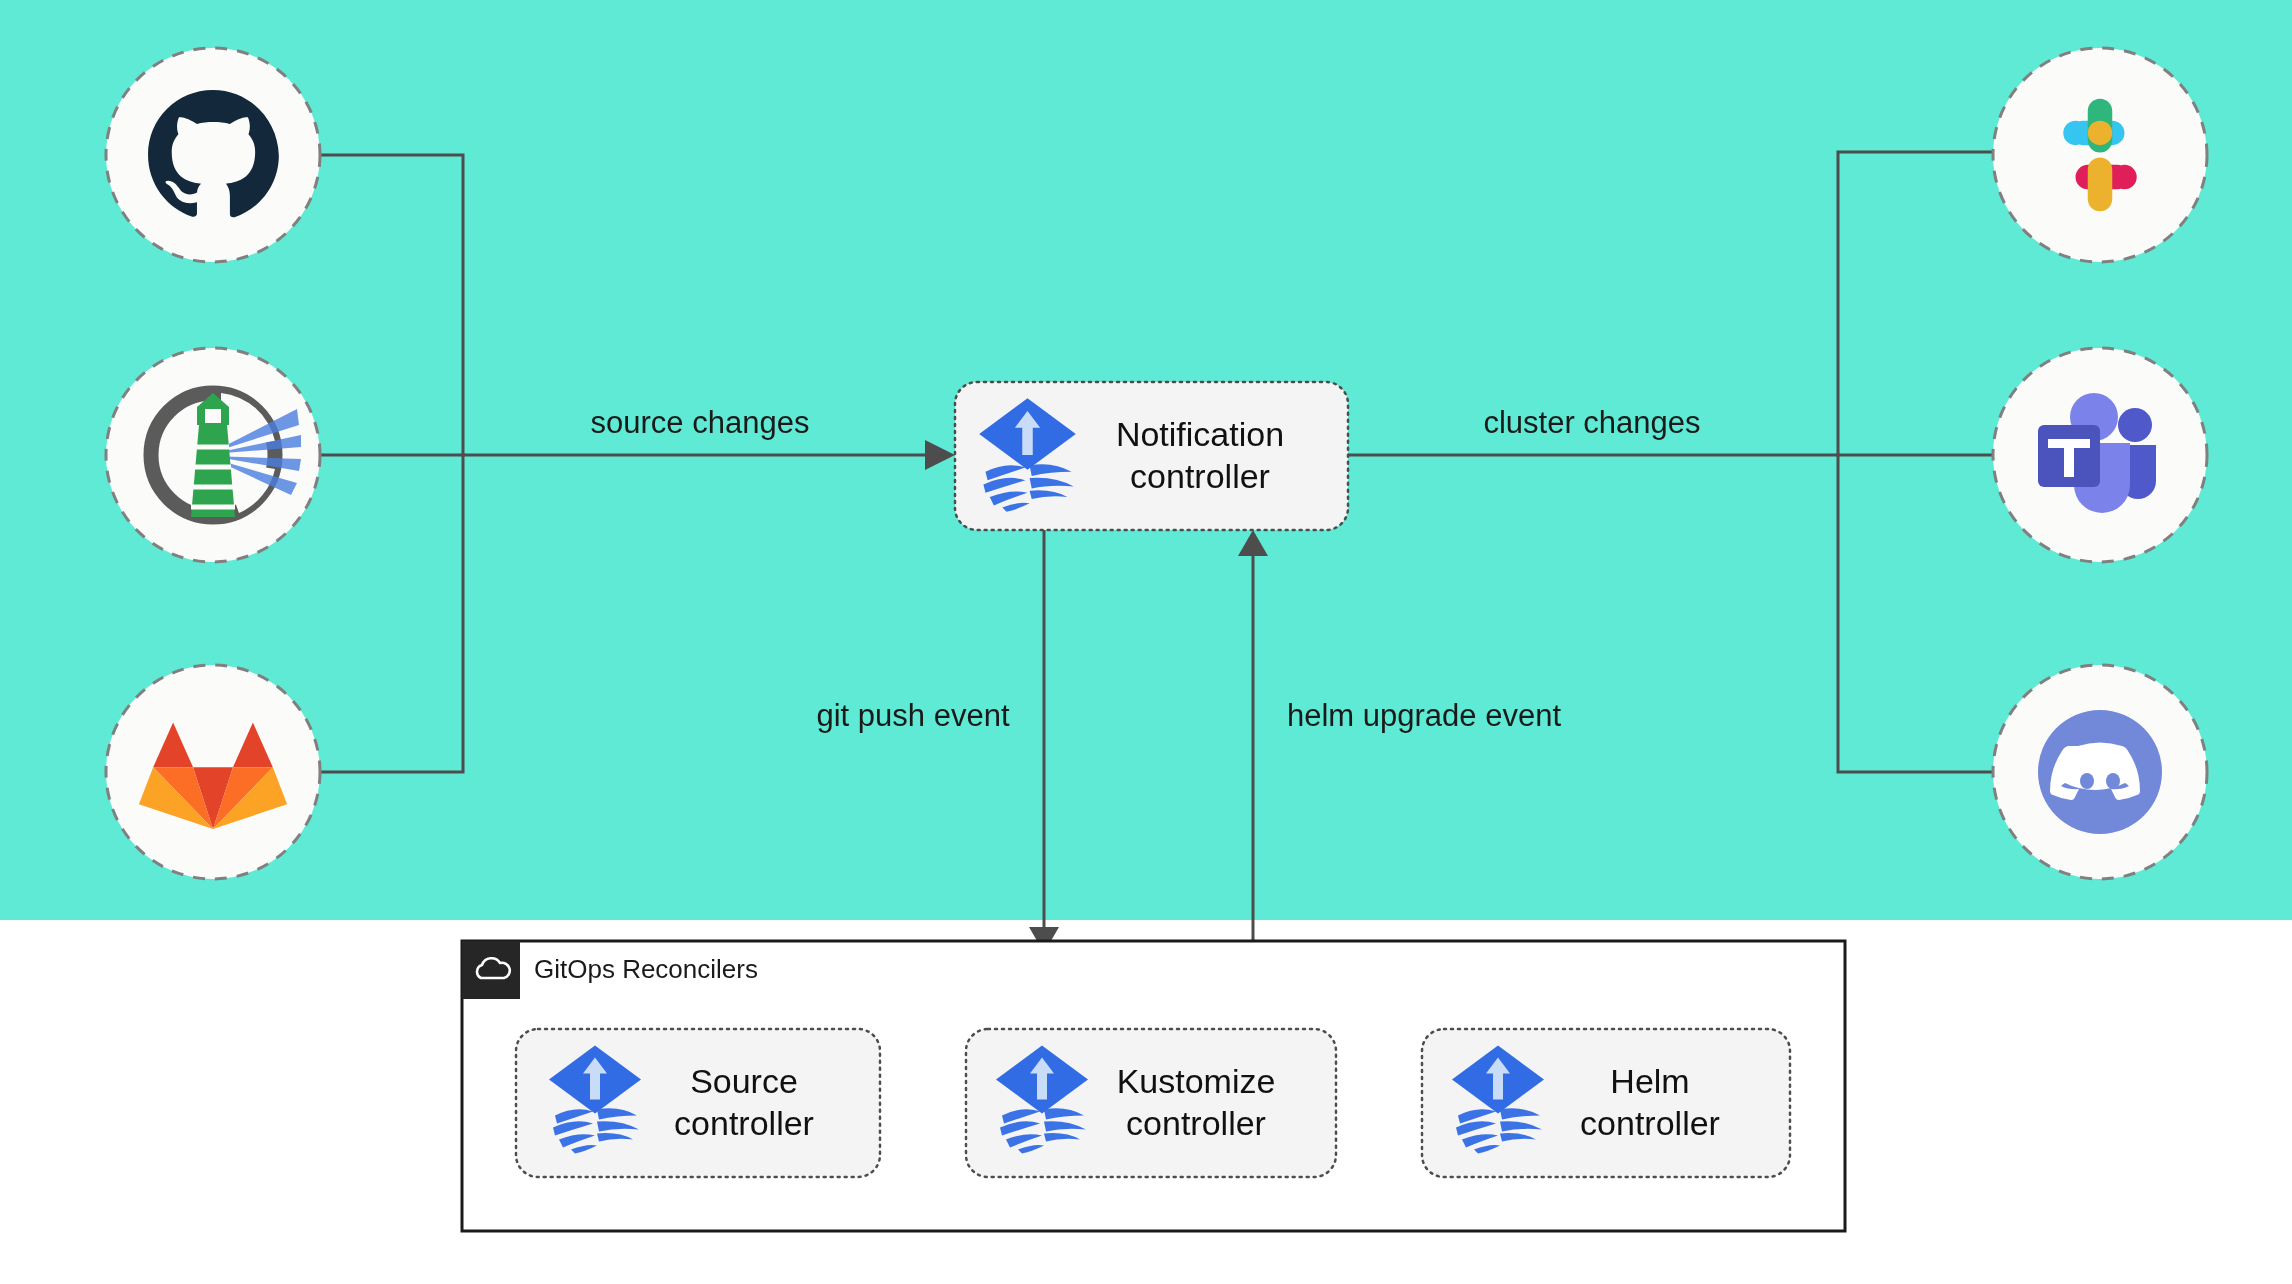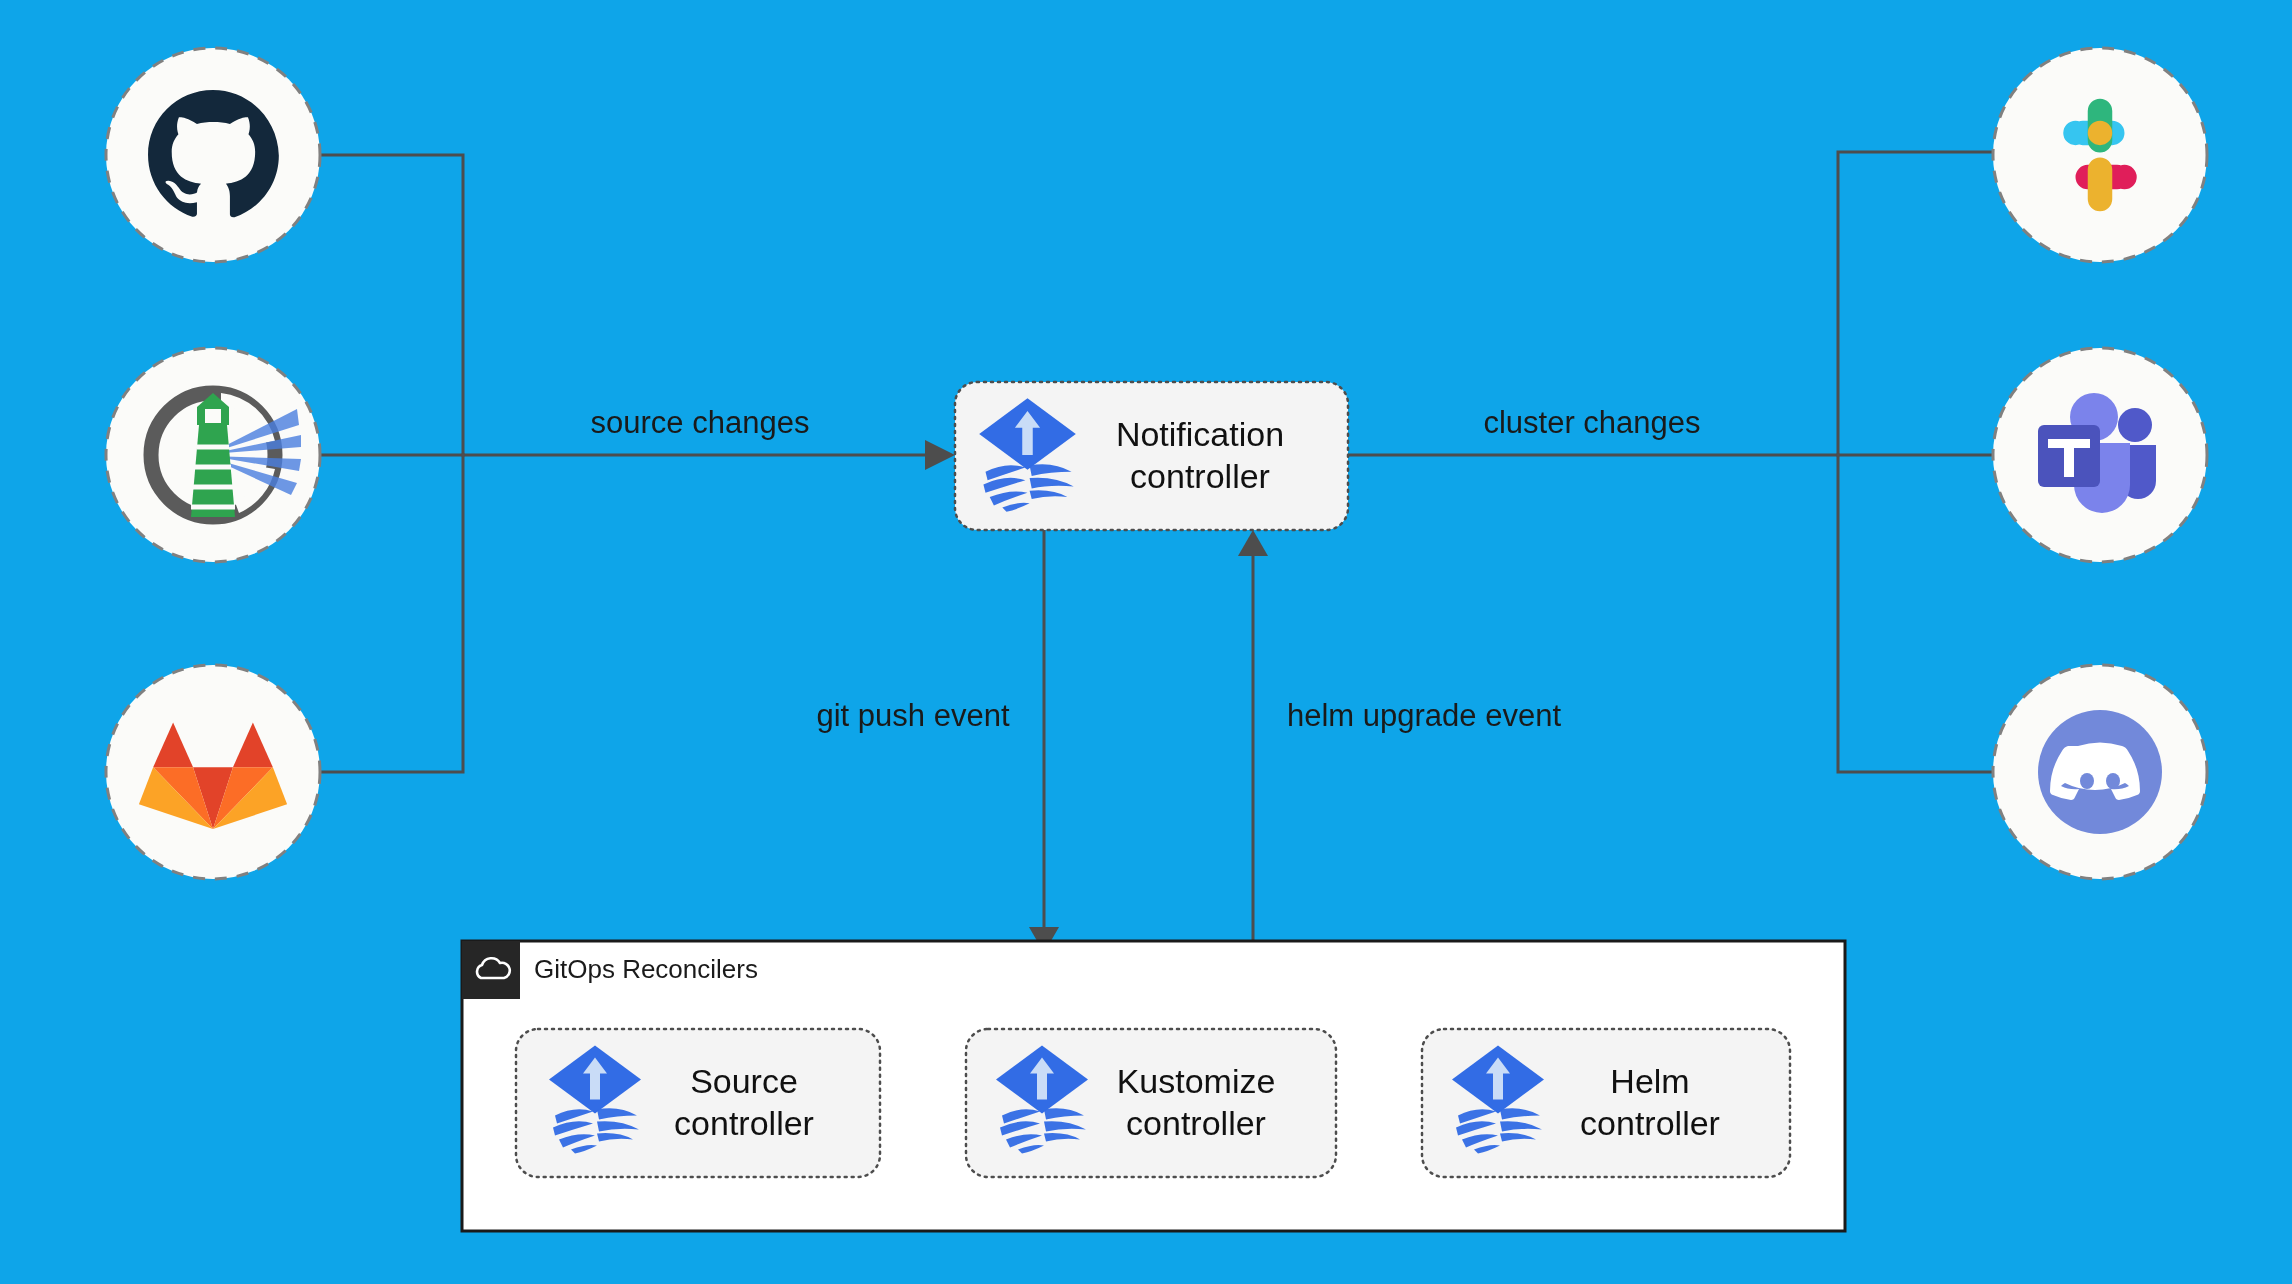--- a/index.html
+++ b/index.html
@@ -10,22 +10,22 @@
   }
   body {
     font-family: "Liberation Sans", sans-serif;
     width: 2292px;
     height: 1284px;
     overflow: hidden;
   }
   #diagram-root {
     position: relative;
     width: 2292px;
-    height: 1284px;
-    background: #0ea5e9;
+    height: 920px;
+    background: #5eead4;
     text-decoration: underline;
   }
   svg.layer {
     position: absolute;
     top: 0;
     left: 0;
     width: 2292px;
     height: 1284px;
   }
   .edge-line {

